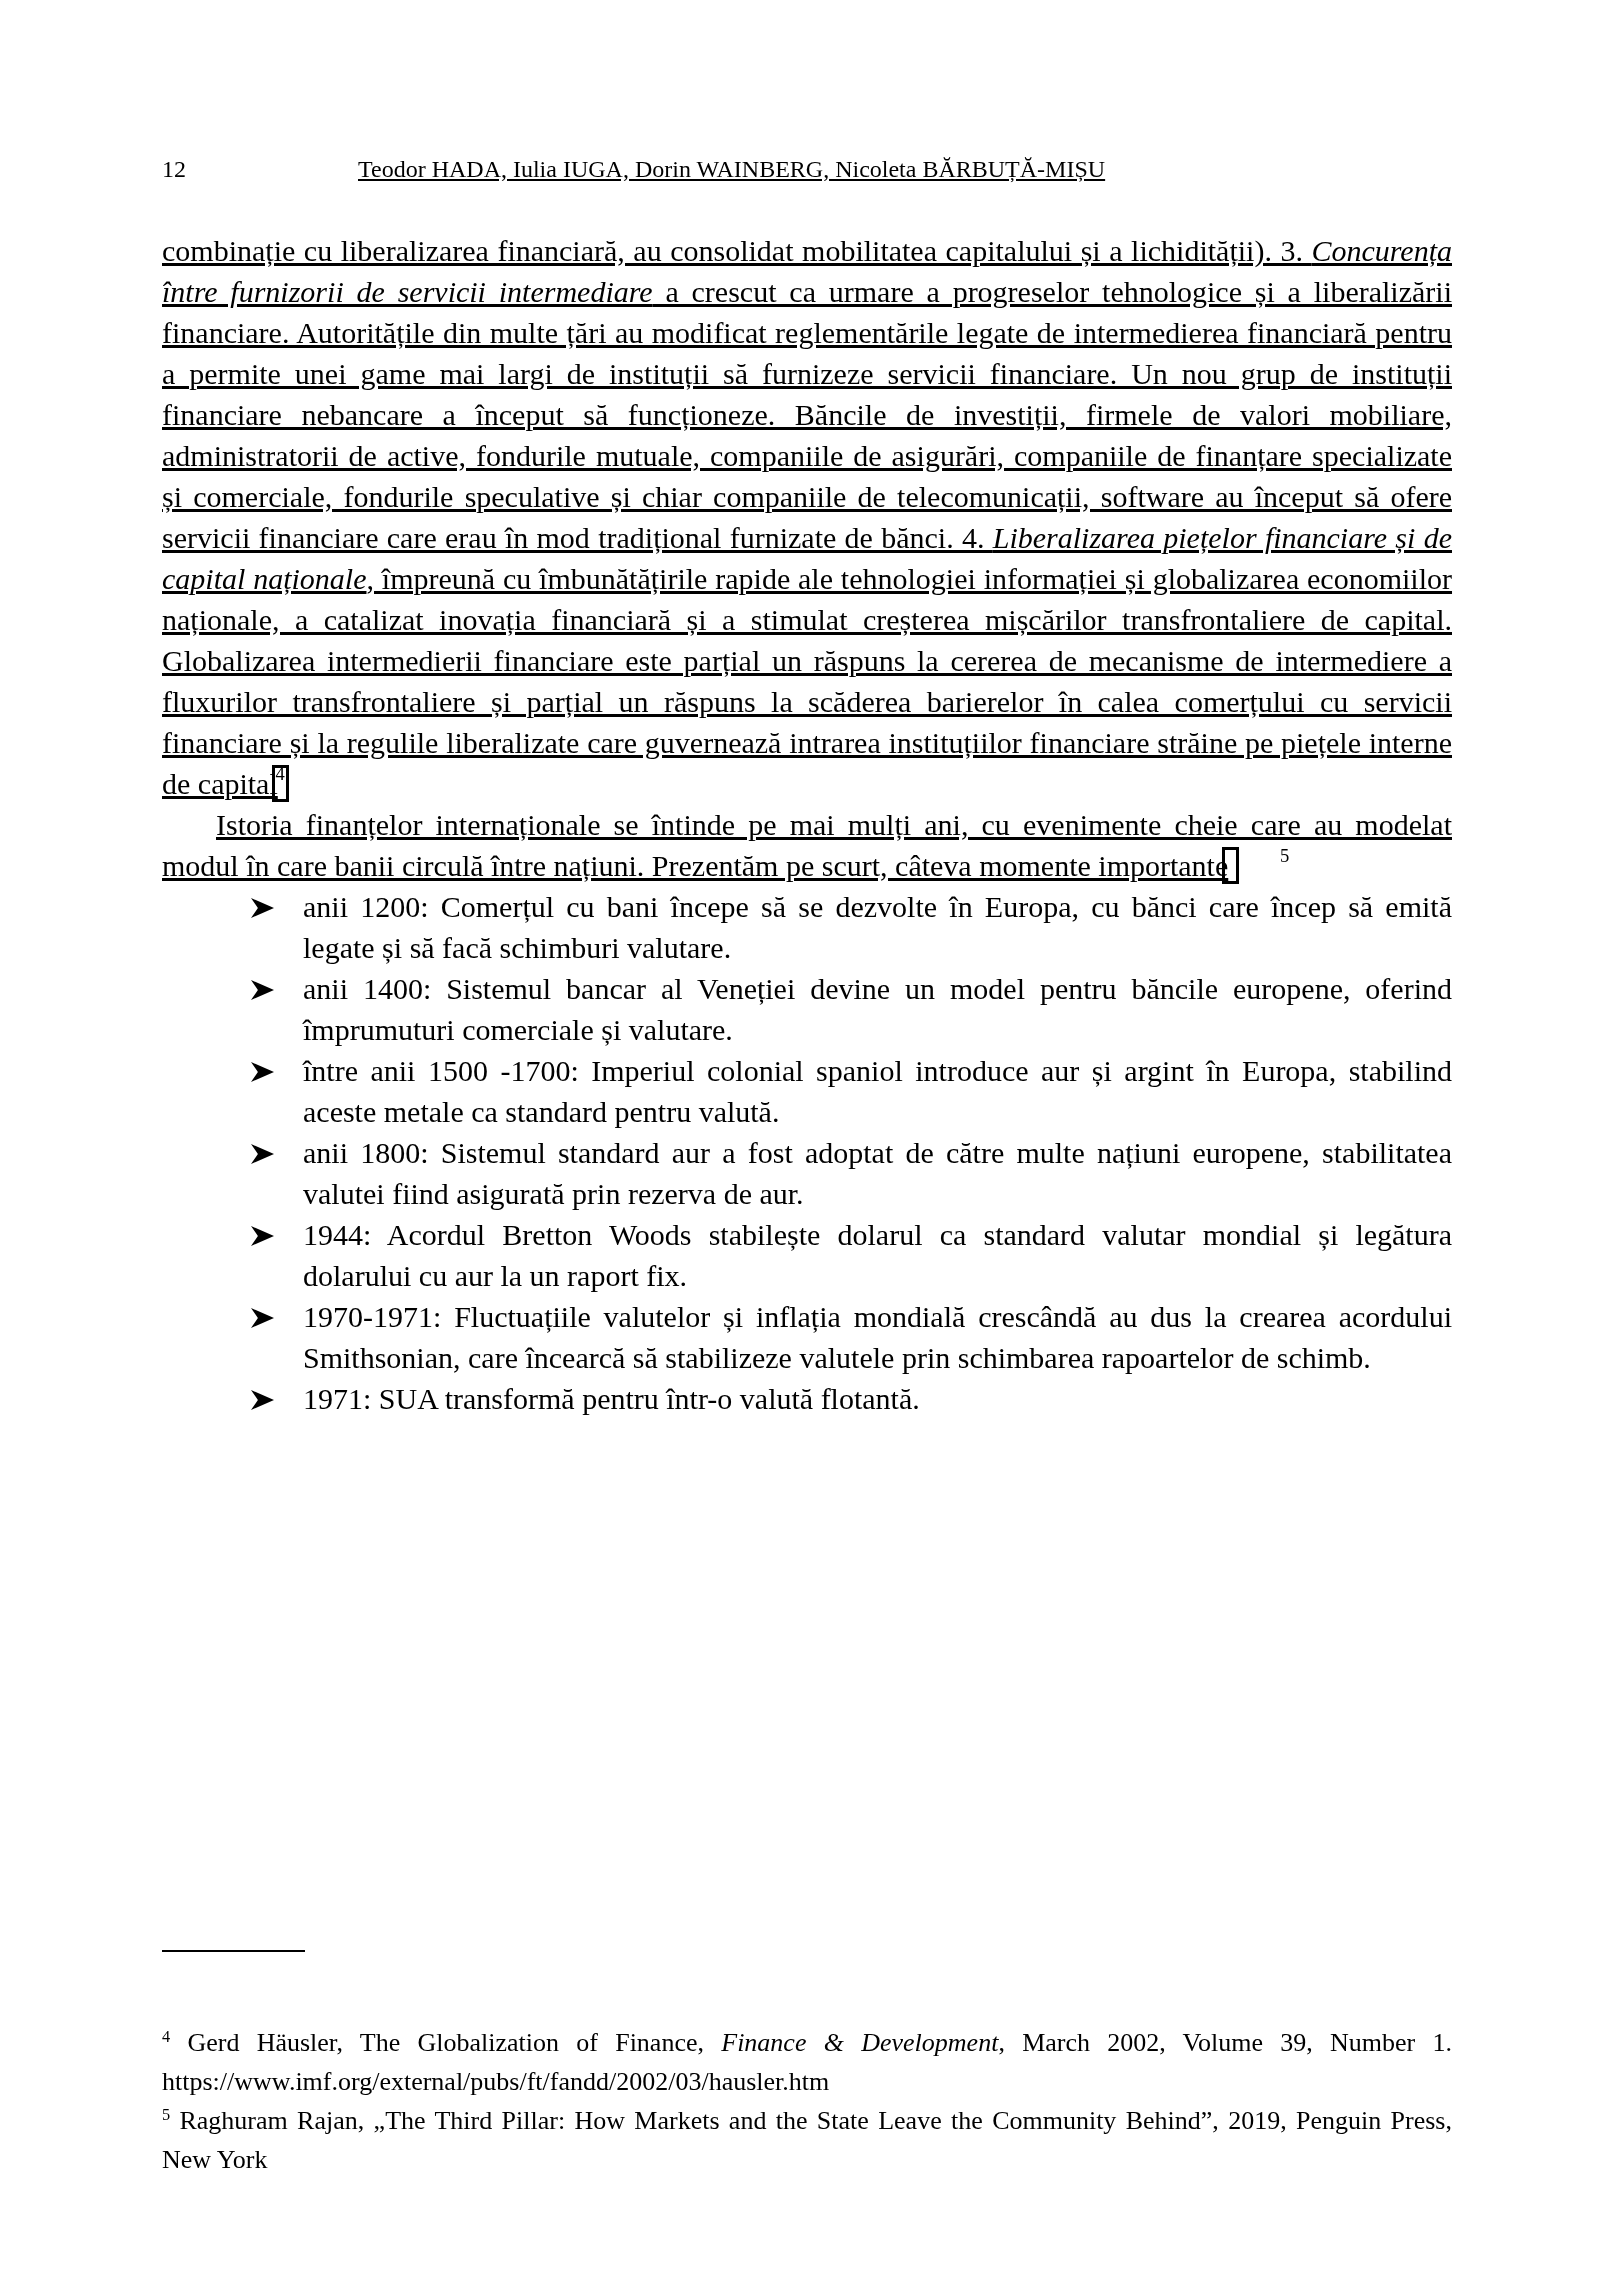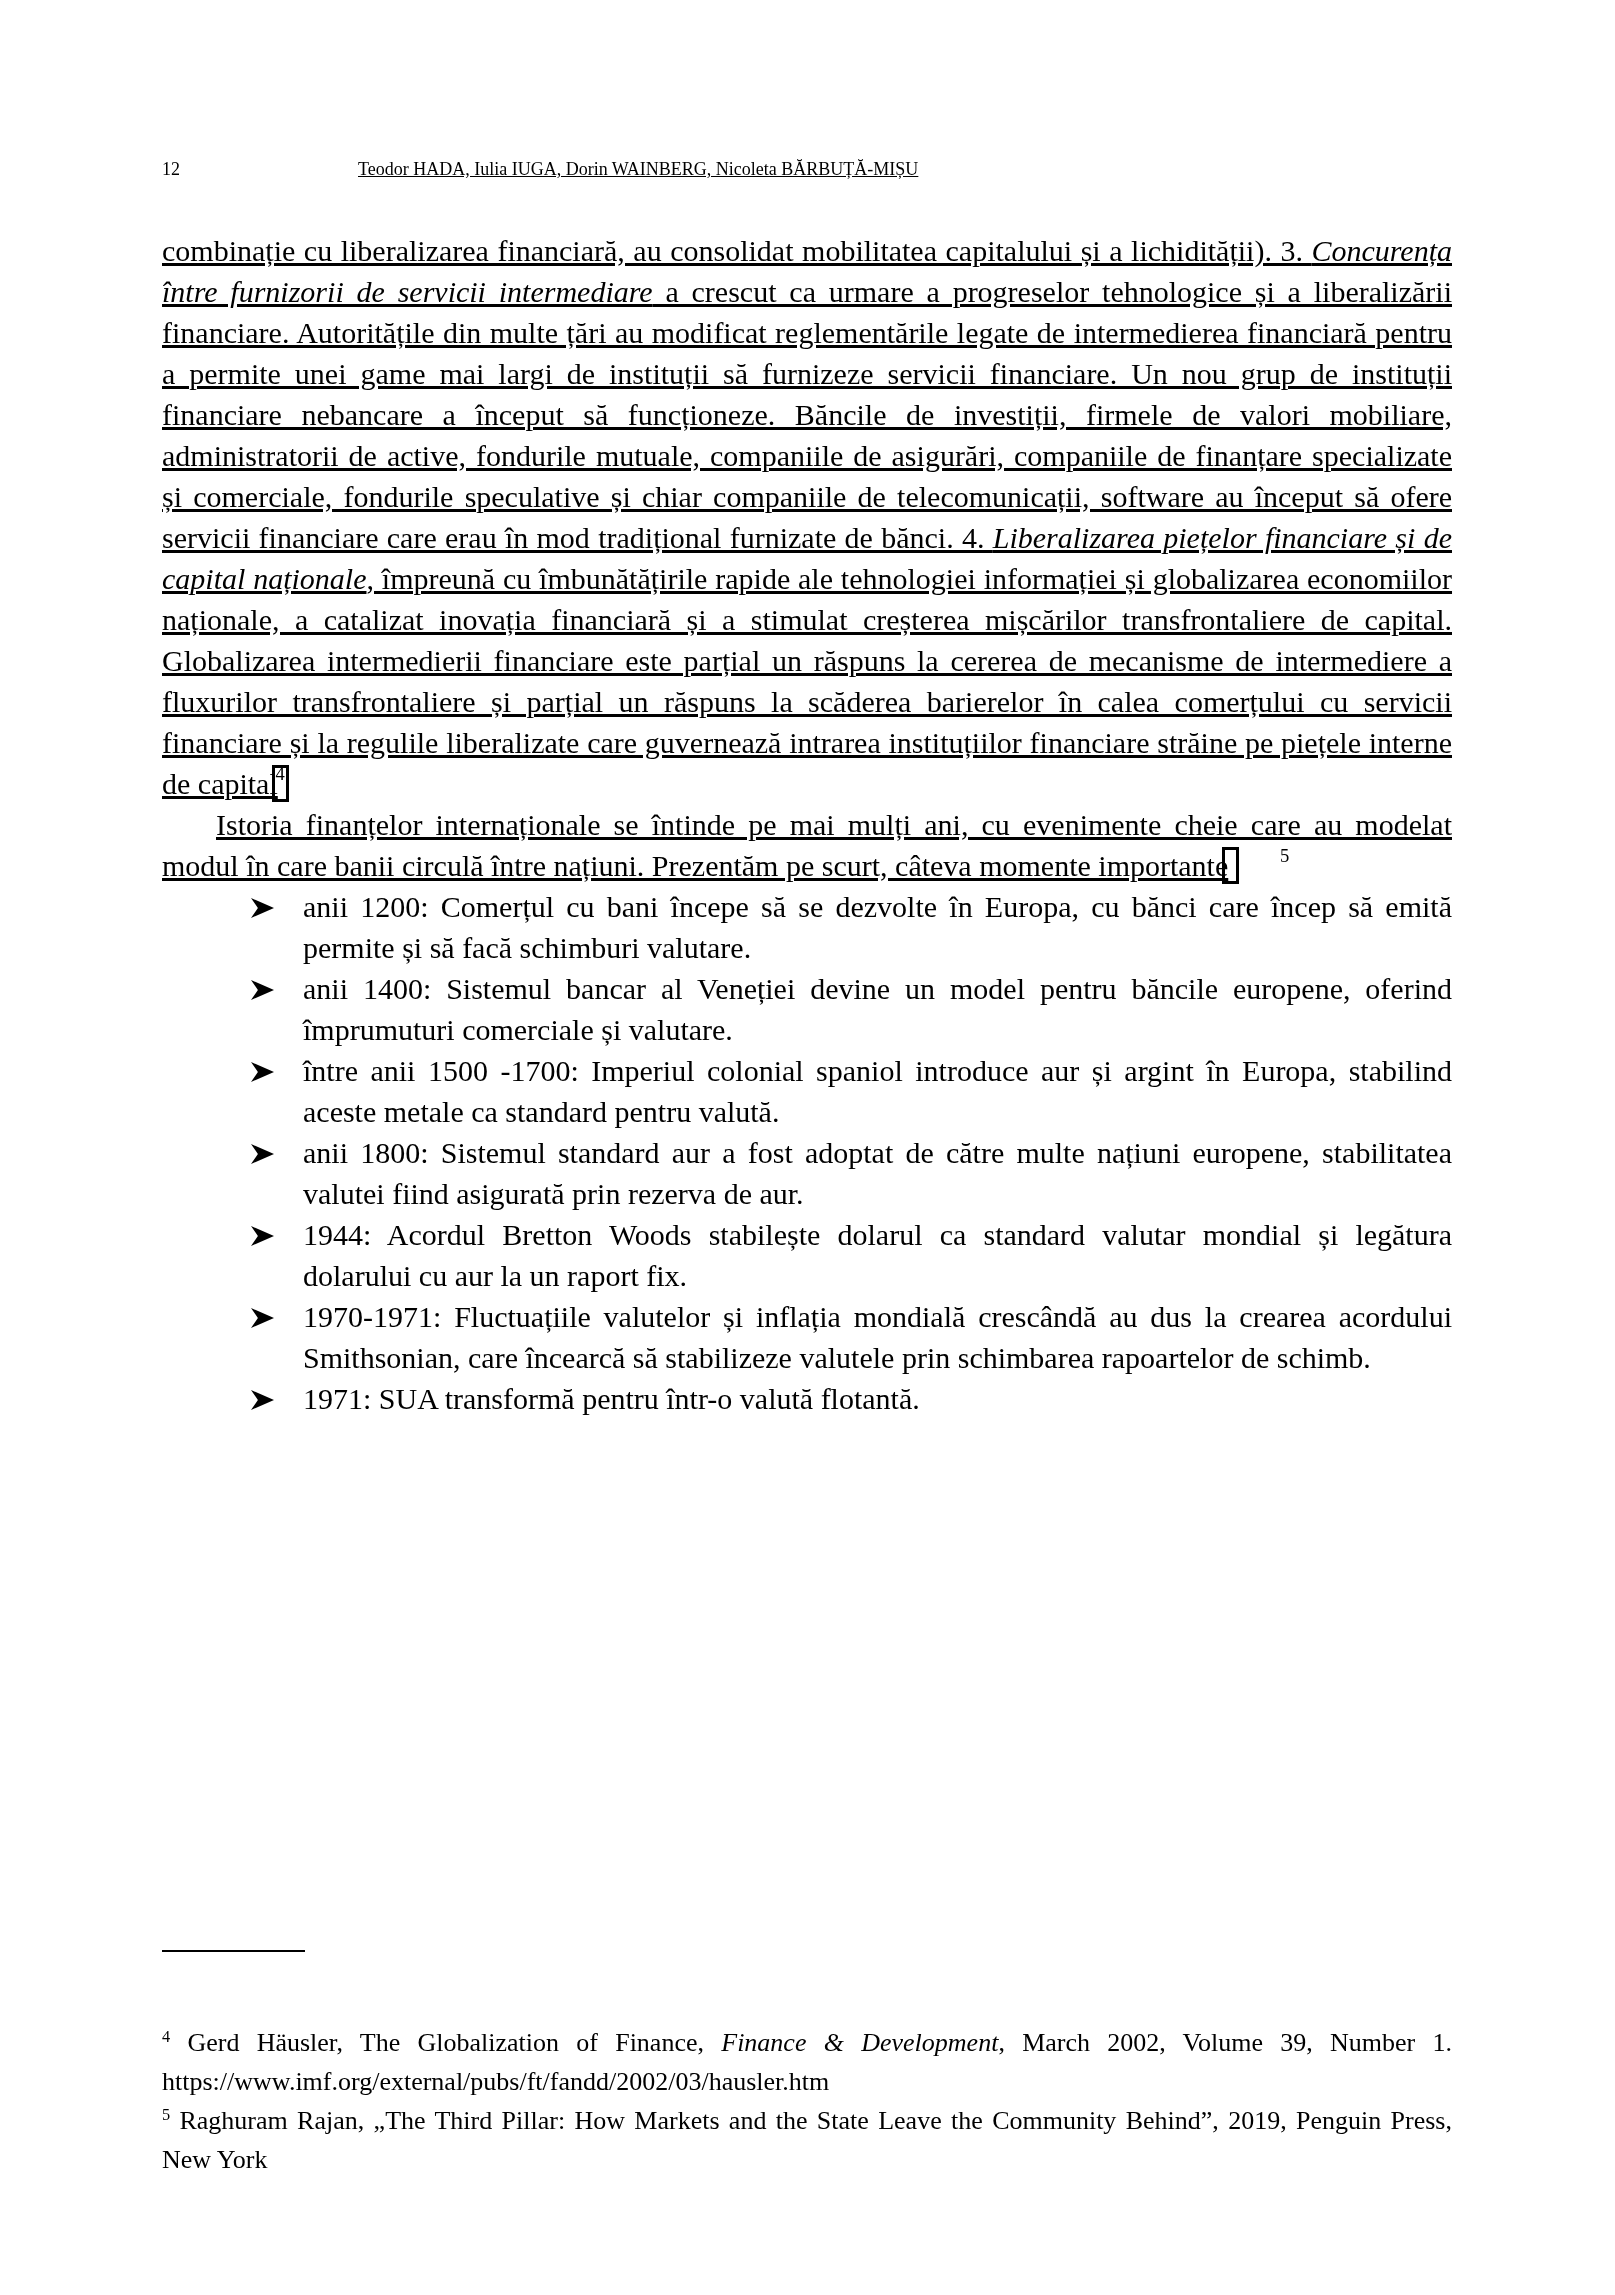--- a/index.html
+++ b/index.html
@@ -5,21 +5,21 @@
     html, body { margin: 0; padding: 0; background: #ffffff; }
     body {
       width: 1615px; height: 2295px; position: relative; overflow: hidden;
       font-family: "Liberation Serif", "DejaVu Serif", serif;
       color: #000000;
     }
     .page { position: absolute; left: 0; top: 0; width: 1615px; height: 2295px; }
 
     .running-head {
       position: absolute; left: 162px; top: 150px; width: 1290px; height: 39px;
-      font-size: 18px; line-height: 39px;
+      font-size: 24px; line-height: 39px;
     }
     .running-head .page-number { position: absolute; left: 0; top: 0; }
     .running-head .authors { position: absolute; left: 196px; top: 0; text-decoration: underline; }
 
     .body-text {
       position: absolute; left: 162px; top: 230px; width: 1290px;
       font-size: 30px; line-height: 41px;
       text-align: justify;
     }
     .body-text p { margin: 0; text-decoration: underline; }
@@ -73,21 +73,21 @@
   </div>
 
   <div class="body-text">
     <p><span>combinație cu liberalizarea financiară, au consolidat mobilitatea capitalului și a lichidității). 3. </span><i>Concurența între furnizorii de servicii intermediare</i><span> a crescut ca urmare a progreselor tehnologice și a liberalizării financiare. Autoritățile din multe țări au modificat reglementările legate de intermedierea financiară pentru a permite unei game mai largi de instituții să furnizeze servicii financiare. Un nou grup de instituții financiare nebancare a început să funcționeze. Băncile de investiții, firmele de valori mobiliare, administratorii de active, fondurile mutuale, companiile de asigurări, companiile de finanțare specializate și comerciale, fondurile speculative și chiar companiile de telecomunicații, software au început să ofere servicii financiare care erau în mod tradițional furnizate de bănci. 4. </span><i>Liberalizarea piețelor financiare și de capital naționale</i><span>, împreună cu îmbunătățirile rapide ale tehnologiei informației și globalizarea economiilor naționale, a catalizat inovația financiară și a stimulat creșterea mișcărilor transfrontaliere de capital. Globalizarea intermedierii financiare este parțial un răspuns la cererea de mecanisme de intermediere a fluxurilor transfrontaliere și parțial un răspuns la scăderea barierelor în calea comerțului cu servicii financiare și la regulile liberalizate care guvernează intrarea instituțiilor financiare străine pe piețele interne de capital</span><span class="fnref"><span>4</span></span></p>
 
     <p class="indent"><span>Istoria finanțelor internaționale se întinde pe mai mulți ani, cu evenimente cheie care au modelat modul în care banii circulă între națiuni. Prezentăm pe scurt, câteva momente importante</span><span class="fnref"><span>5</span></span></p>
 
     <ul class="bullets">
       <li><svg class="arrow" viewBox="0 0 30 26">
             <path d="M0 0 L30 13 L0 26 L9 13 Z" fill="#000"></path>
-          </svg><span>anii 1200: Comerțul cu bani începe să se dezvolte în Europa, cu bănci care încep să emită permite și să facă schimburi valutare.</span></li>
+          </svg><span>anii 1200: Comerțul cu bani începe să se dezvolte în Europa, cu bănci care încep să emită legate și să facă schimburi valutare.</span></li>
       <li><svg class="arrow" viewBox="0 0 30 26">
             <path d="M0 0 L30 13 L0 26 L9 13 Z" fill="#000"></path>
           </svg><span>anii 1400: Sistemul bancar al Veneției devine un model pentru băncile europene, oferind împrumuturi comerciale și valutare.</span></li>
       <li><svg class="arrow" viewBox="0 0 30 26">
             <path d="M0 0 L30 13 L0 26 L9 13 Z" fill="#000"></path>
           </svg><span>între anii 1500 -1700: Imperiul colonial spaniol introduce aur și argint în Europa, stabilind aceste metale ca standard pentru valută.</span></li>
       <li><svg class="arrow" viewBox="0 0 30 26">
             <path d="M0 0 L30 13 L0 26 L9 13 Z" fill="#000"></path>
           </svg><span>anii 1800: Sistemul standard aur a fost adoptat de către multe națiuni europene, stabilitatea valutei fiind asigurată prin rezerva de aur.</span></li>
       <li><svg class="arrow" viewBox="0 0 30 26">

